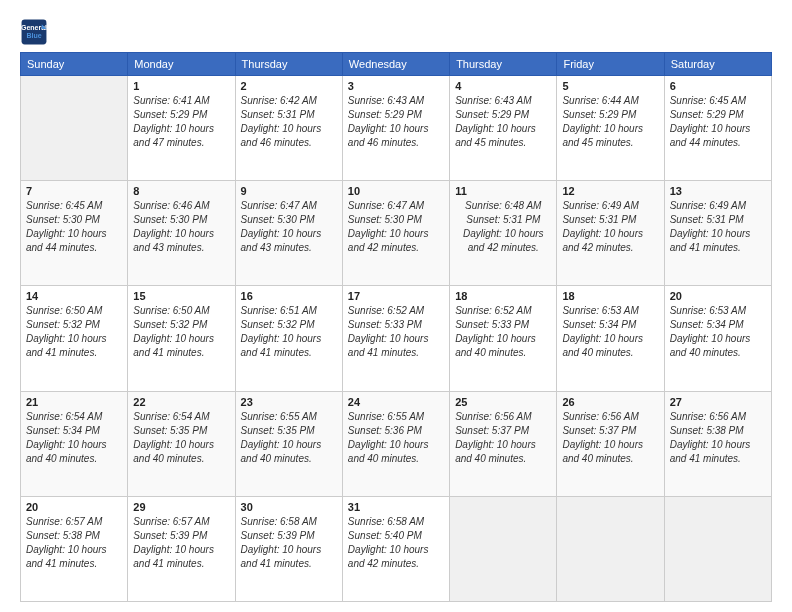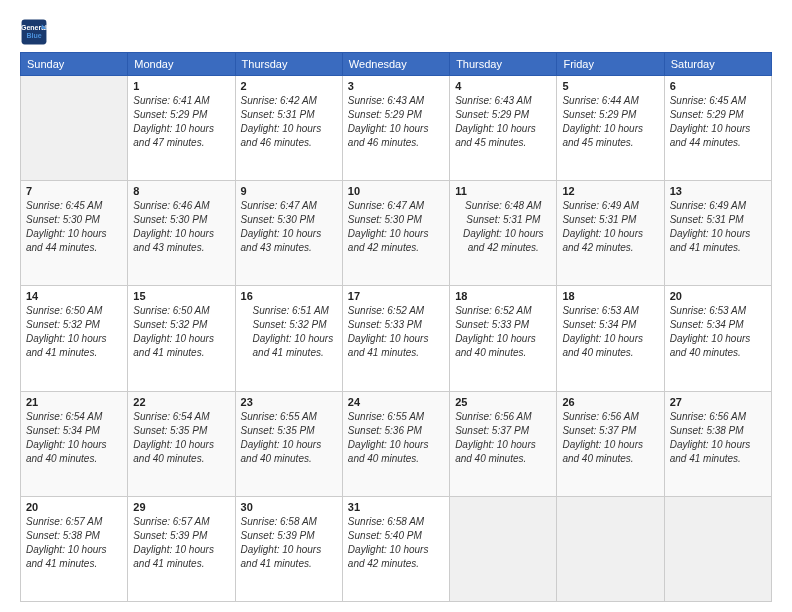--- a/index.html
+++ b/index.html
@@ -239,21 +239,21 @@
           </td>
           <td>
             <div class="day-num">15</div>
             <div class="day-info" style="white-space: pre-line;">Sunrise: 6:50 AM
 Sunset: 5:32 PM
 Daylight: 10 hours
 and 41 minutes.</div>
           </td>
           <td>
             <div class="day-num">16</div>
-            <div class="day-info" style="white-space: pre-line; margin-left: 12px;">Sunrise: 6:51 AM
+            <div class="day-info" style="white-space: pre-line;">Sunrise: 6:51 AM
 Sunset: 5:32 PM
 Daylight: 10 hours
 and 41 minutes.</div>
           </td>
           <td>
             <div class="day-num">17</div>
             <div class="day-info" style="white-space: pre-line;">Sunrise: 6:52 AM
 Sunset: 5:33 PM
 Daylight: 10 hours
 and 41 minutes.</div>

